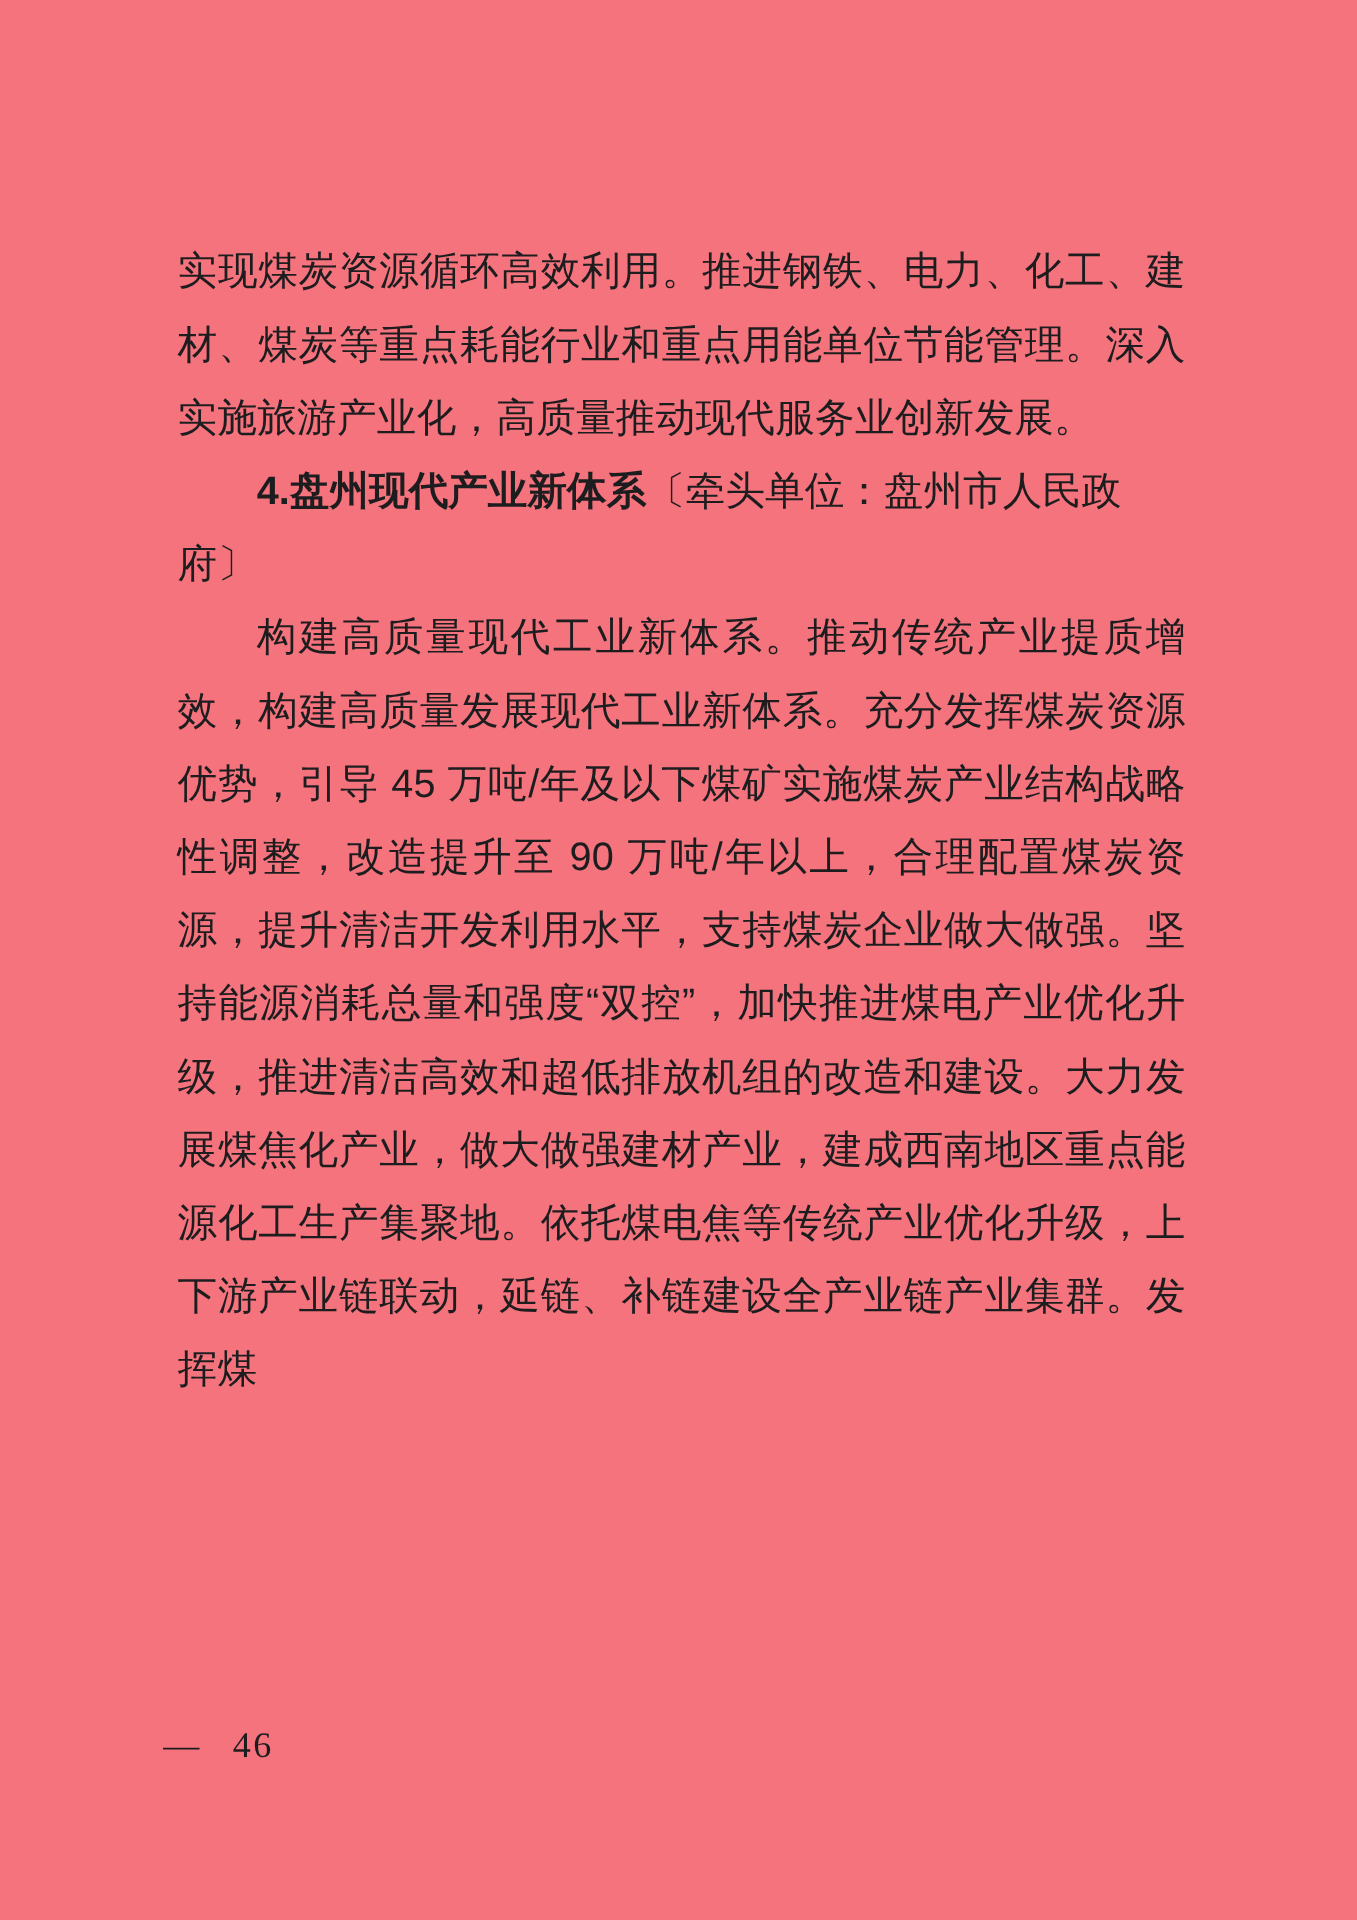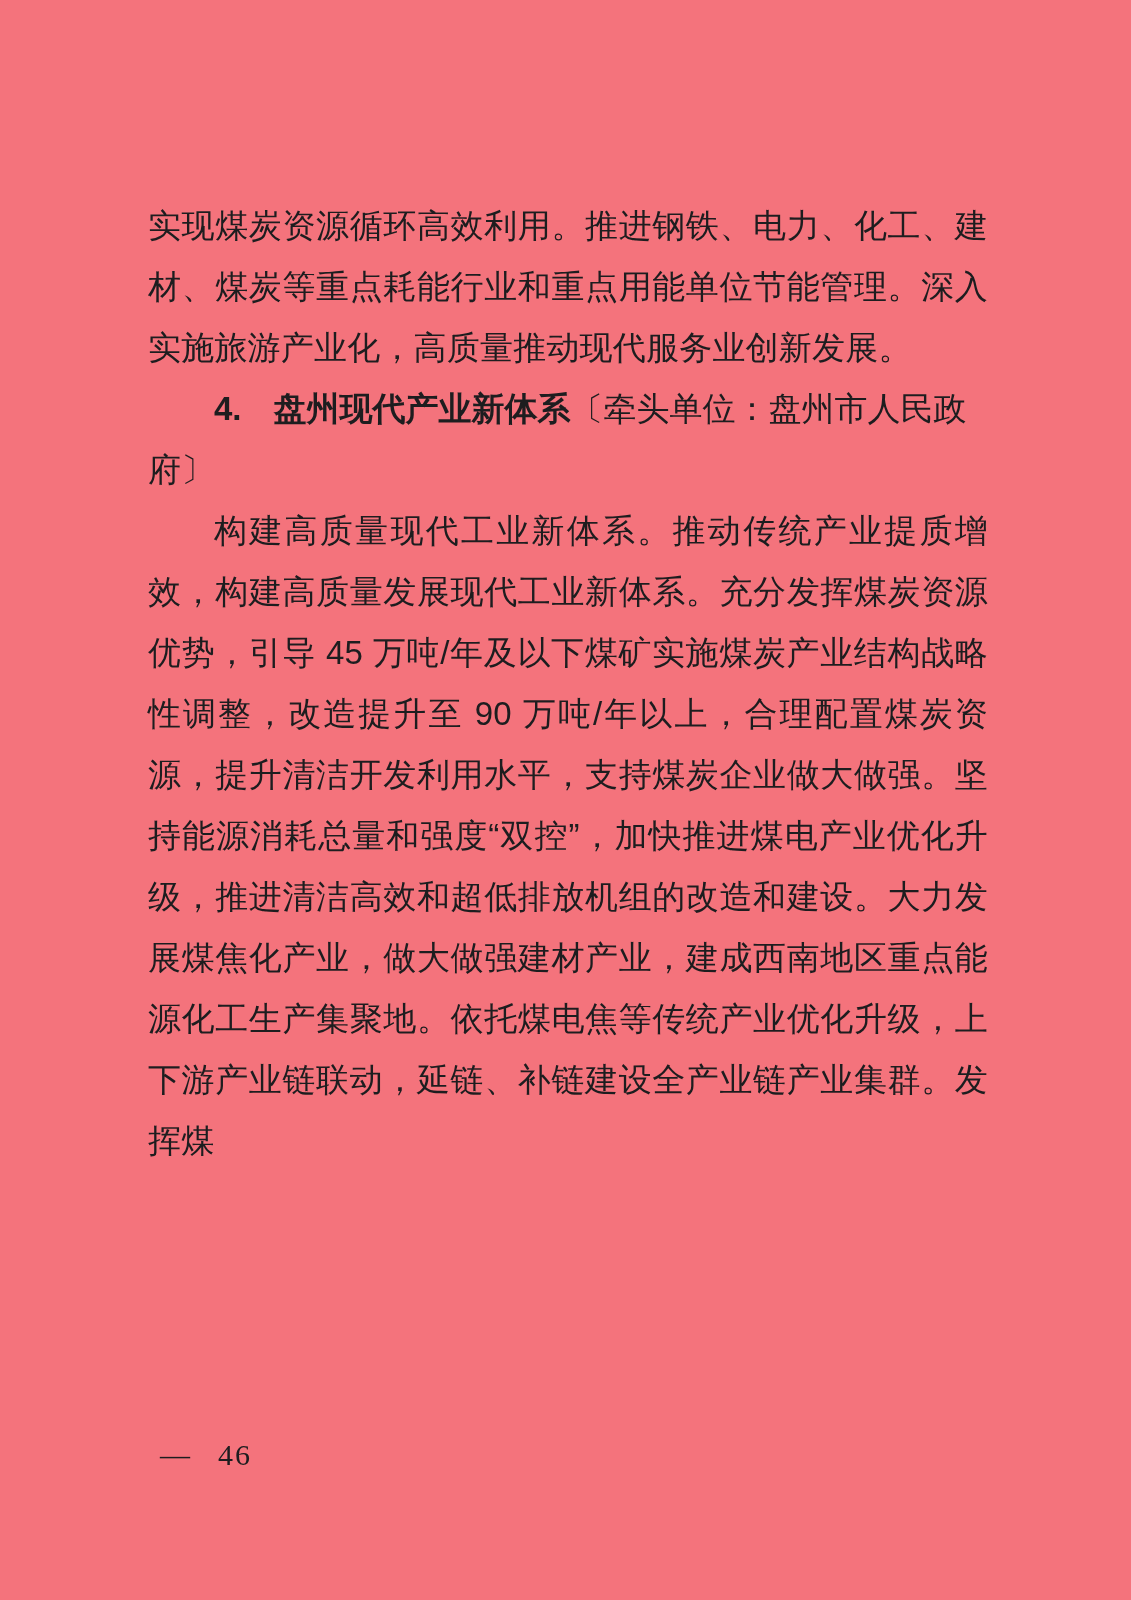--- a/index.html
+++ b/index.html
@@ -43,28 +43,27 @@
     line-height: 61px;
     text-indent: 66px;
     color: #1d1d1f;
     font-family: "Liberation Sans", "DejaVu Sans", sans-serif;
   }
   .heading-num {
     font-weight: 700;
   }
   .heading-bold {
     font-weight: 700;
-    margin-left: 32px;
   }
   .heading-rest {
     font-weight: 500;
   }
   .footer {
     position: absolute;
-    left: 160px;
+    left: 136px;
     bottom: 128px;
     font-size: 30px;
     color: #1d1d1f;
     font-family: "Liberation Serif", "DejaVu Serif", serif;
     letter-spacing: 2px;
   }
   .footer .dash {
     margin-right: 26px;
   }
 </style>

